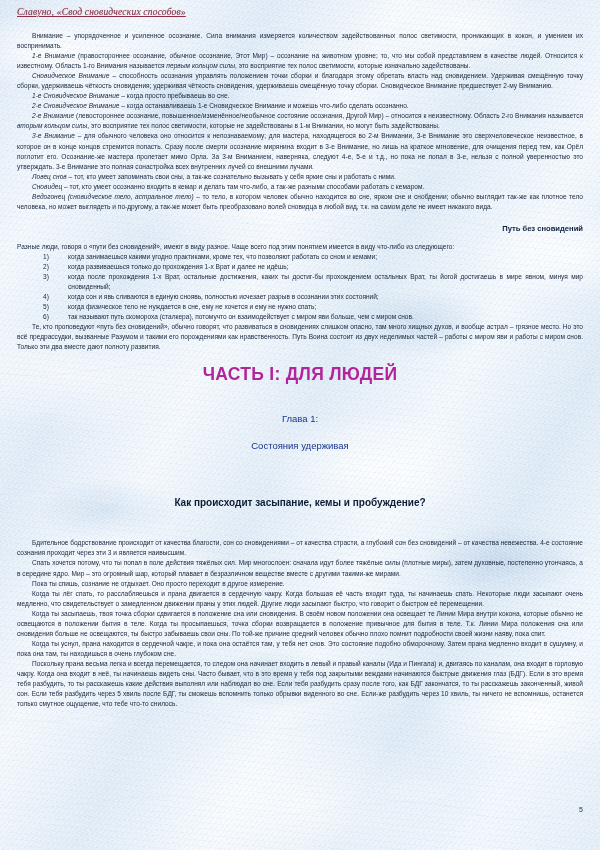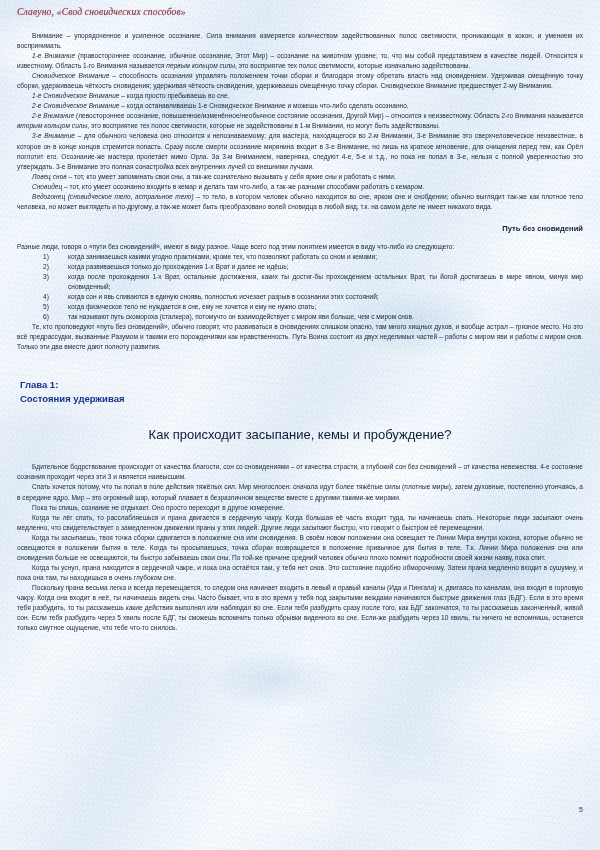--- a/index.html
+++ b/index.html
@@ -54,20 +54,21 @@
 
   .hdr {
     position:absolute; left:17px; top:7px;
     font-family:"Liberation Serif", serif;
     font-style:italic;
     font-size:9.5px;
     color:#8d2f44;
     letter-spacing:0.2px;
     text-shadow:0 0 1px rgba(140,46,68,0.45);
     white-space:nowrap;
+    text-decoration:underline;
   }
 
   #content {
     position:absolute;
     left:17px; top:31px;
     width:566px;
   }
 
   p {
     margin:0 0 0 0;
@@ -107,37 +108,38 @@
 
   h1.part {
     margin:0;
     text-align:center;
     font-size:17.5px;
     font-weight:bold;
     color:#b2249b;
     letter-spacing:0.3px;
   }
   h2.chapter {
-    margin:3px;
+    margin:16px;
+    text-align:center;
     font-size:9.5px;
-    font-weight:bold;
+    font-weight:normal;
     color:#16348c;
   }
   h3.subhead {
     margin:0;
     text-align:right;
     font-size:7.6px;
     font-weight:bold;
     color:#0f2240;
   }
   h4.question {
-    margin:8px;
+    margin:18px;
     text-align:center;
-    font-size:13px;
-    font-weight:normal;
+    font-size:10px;
+    font-weight:bold;
     color:#0d1d36;
   }
   .pagenum {
     position:absolute;
     right:17px; bottom:37px;
     font-size:7px;
     color:#1b2c44;
   }
 </style>
 </head>
@@ -220,20 +222,21 @@
       <li>когда после прохождения 1-х Врат, остальные достижения, каких ты достиг-бы прохождением остальных Врат, ты йогой достигаешь в мире явном, минуя мир сновиденный;</li>
       <li>когда сон и явь сливаются в единую сноявь, полностью исчезает разрыв в осознании этих состояний;</li>
       <li>когда физическое тело не нуждается в сне, ему не хочется и ему не нужно спать;</li>
       <li>так называют путь скомороха (сталкера), потомучто он взаимодействует с миром яви больше, чем с миром снов.</li>
     </ol>
 
     <p>Те, кто проповедуют «путь без сновидений», обычно говорят, что развиваться в сновидениях слишком опасно, там много хищных духов, и вообще астрал – грязное место. Но это всё предрассудки, вызванные Разумом и такими его порождениями как нравственность. Путь Воина состоит из двух неделимых частей – работы с миром яви и работы с миром снов. Только эти два вместе дают полноту развития.</p>
 
     <div class="spacer12"></div>
 
+    <h1 class="part">ЧАСТЬ I: ДЛЯ ЛЮДЕЙ</h1>
 
     <div class="spacer12"></div>
 
     <h2 class="chapter">Глава 1:</h2>
     <h2 class="chapter">Состояния удерживая</h2>
 
     <div class="spacer12"></div>
 
     <h4 class="question">Как происходит засыпание, кемы и пробуждение?</h4>
 

